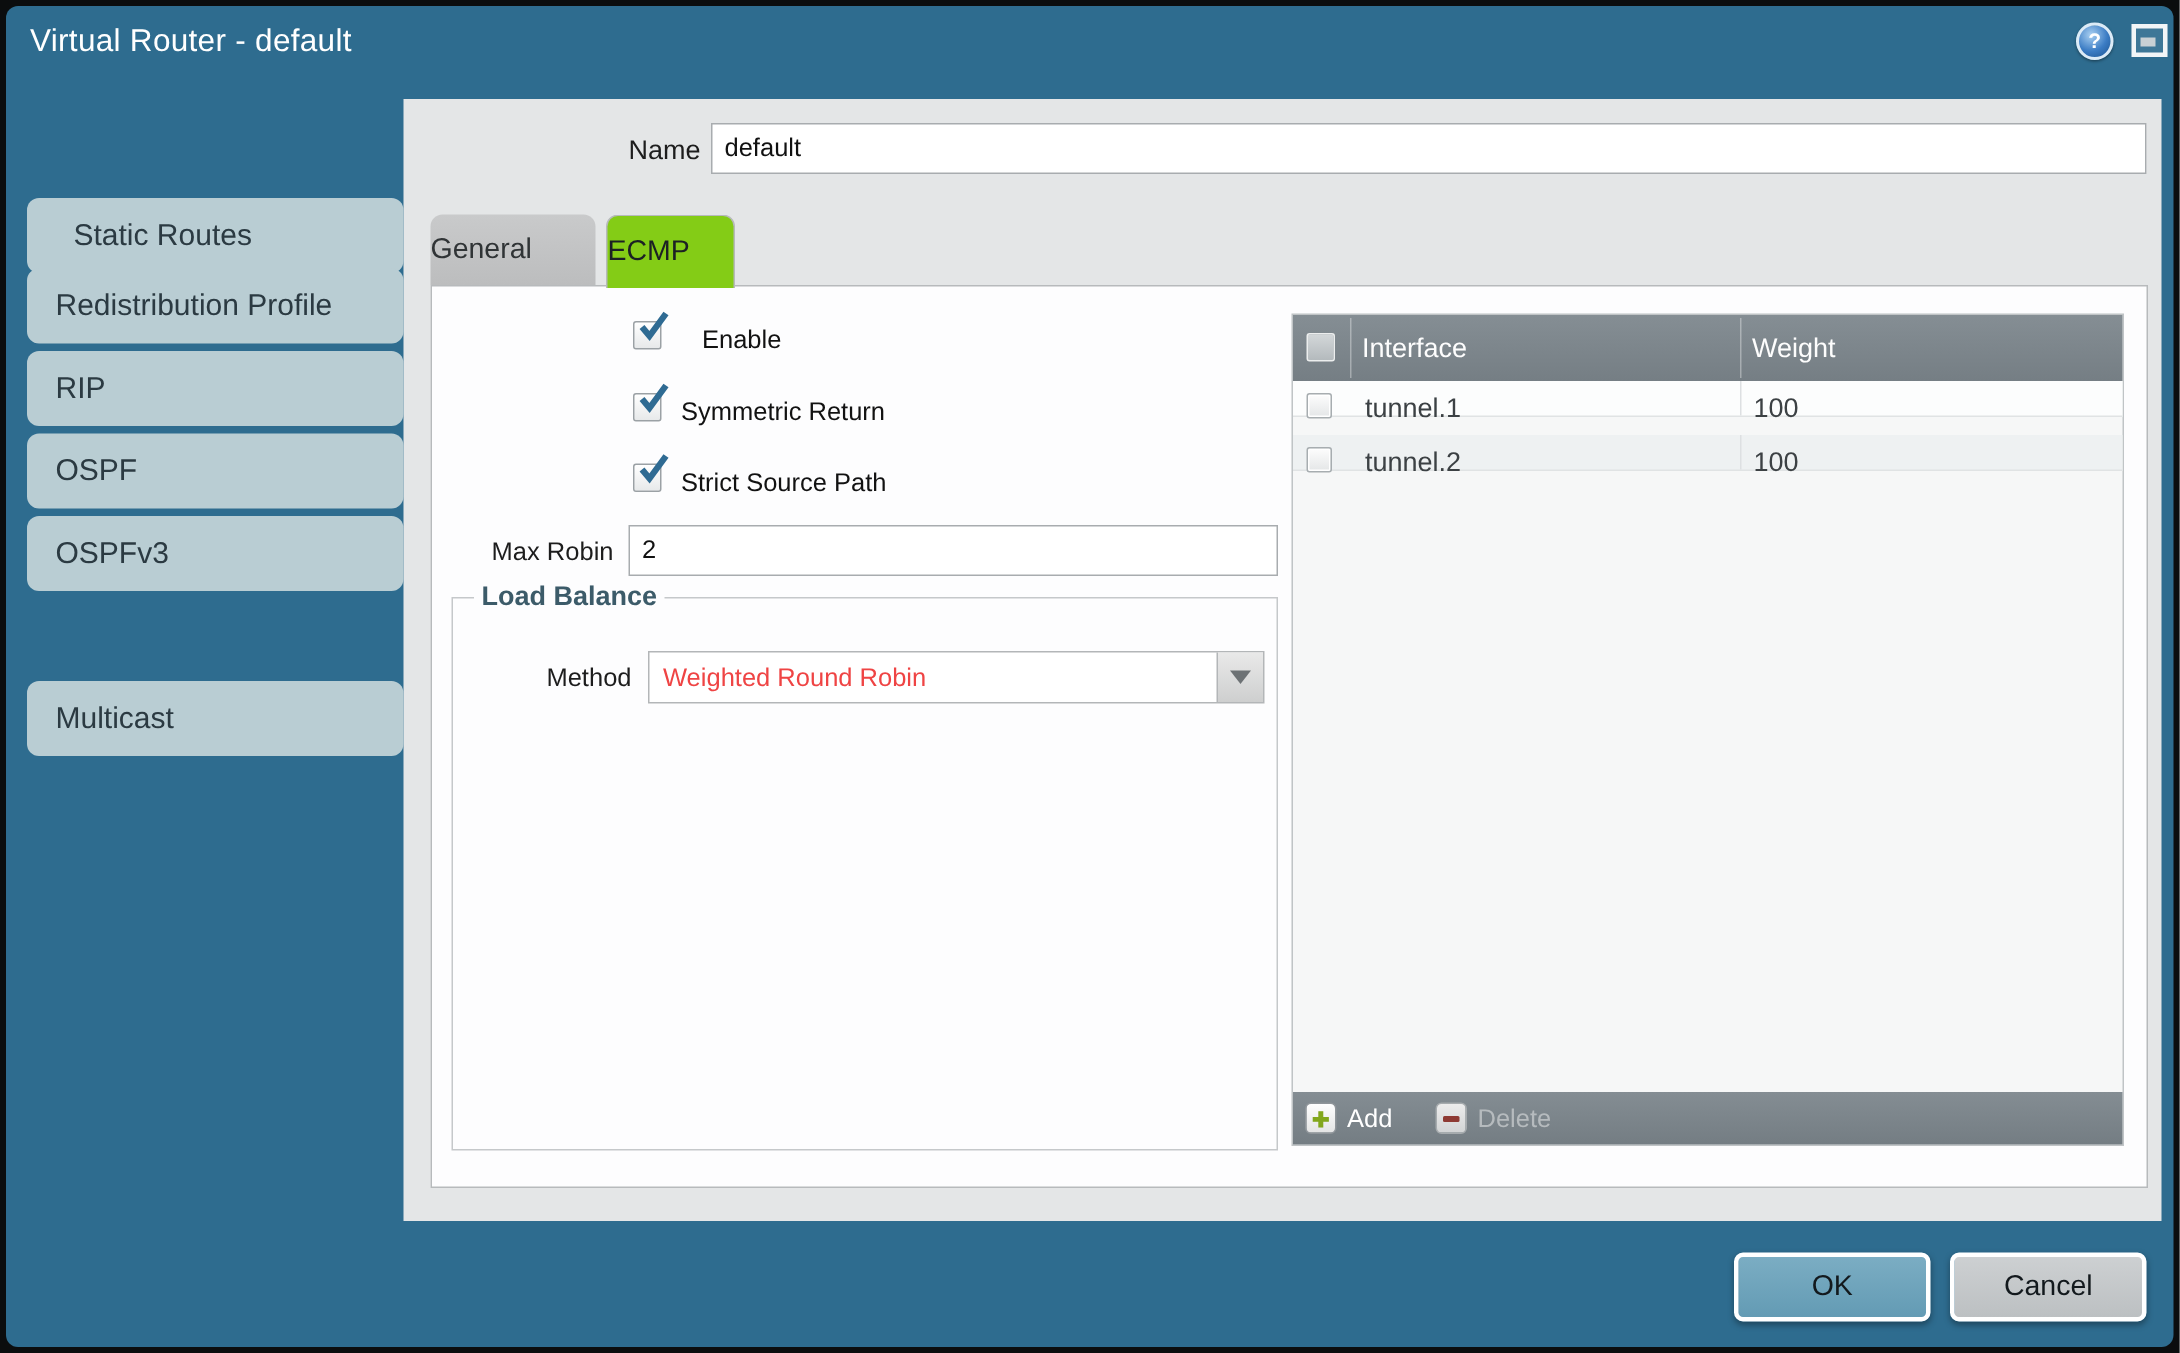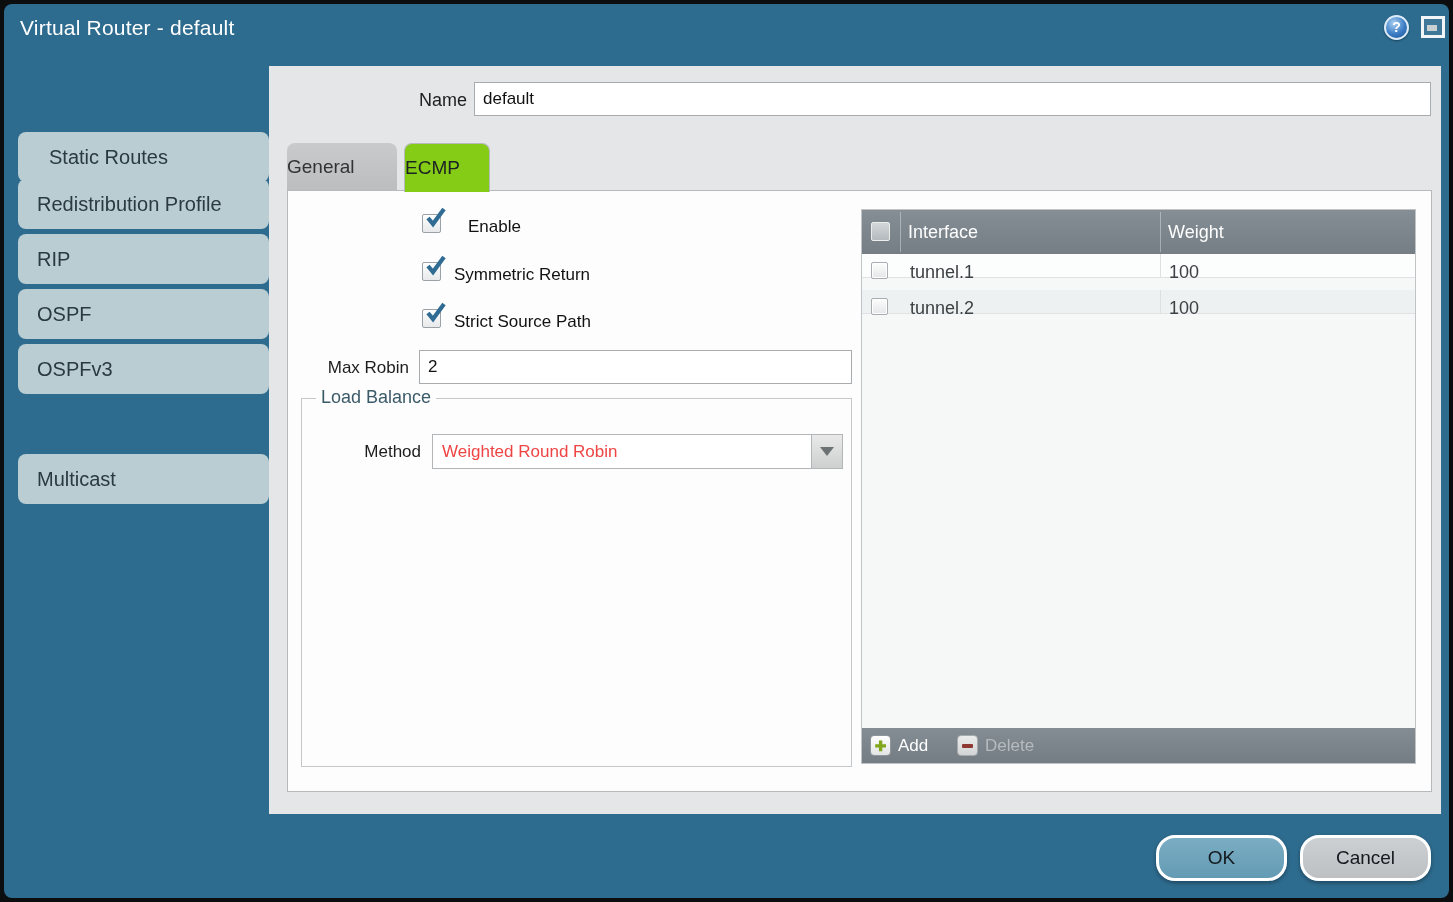--- a/index.html
+++ b/index.html
@@ -39,21 +39,21 @@
   .panel { position:absolute; left:283px; top:186px; width:1145px; height:602px; background:#fdfdfe; border:1px solid #b7babc; z-index:1; }
 
   
   .cb { position:absolute; width:19px; height:19px; border:1px solid #9ba1a5; border-radius:2px;
     background:linear-gradient(180deg,#ffffff,#e7e9ea); cursor:pointer; z-index:4; }
   .cb svg { position:absolute; left:1px; top:-7px; overflow:visible; }
   .cb-label { position:absolute; font-size:17px; color:#121212; z-index:4; }
 
   
   .fieldset { position:absolute; left:297px; top:394px; width:551px; height:369px; border:1px solid #c5c8ca; z-index:2; }
-  .legend { position:absolute; left:14px; top:-12px; background:#fdfdfe; padding:0 5px; font-size:18px; font-weight:normal; color:#3c5b69; }
+  .legend { position:absolute; left:14px; top:-12px; background:#fdfdfe; padding:0 5px; font-size:18px; font-weight:bold; color:#3c5b69; }
 
   
   .dd { position:absolute; left:428px; top:430px; width:411px; height:35px; background:#fff; border:1px solid #b3b6b8; cursor:pointer; z-index:4; }
   .dd-val { position:absolute; left:9px; top:0; line-height:33px; font-size:17px; color:#ef4444; }
   .dd-btn { position:absolute; right:0; top:0; width:31px; height:33px; background:linear-gradient(180deg,#e9e9e9,#cecfcf); border-left:1px solid #b3b6b8; }
   .dd-btn::after { content:""; position:absolute; left:8px; top:12px; width:0; height:0;
     border-left:7px solid transparent; border-right:7px solid transparent; border-top:9px solid #6d7275; }
 
   
   .grid { position:absolute; left:857px; top:205px; width:555px; height:555px; border:1px solid #c0c4c6; background:#f6f7f7; z-index:4; }
@@ -72,21 +72,21 @@
   .grid-foot { position:absolute; left:0; bottom:0; width:100%; height:35px; background:linear-gradient(180deg,#848d93,#747d83); }
   .tool-btn { position:absolute; top:0; height:35px; display:flex; align-items:center; gap:7px; cursor:pointer; }
   .ic-box { width:21px; height:21px; border-radius:4px; display:flex; align-items:center; justify-content:center; }
   .ic-add { background:linear-gradient(180deg,#fefefe,#e3e4e4); border:1px solid #8f959a; color:#82a71c; font-size:14px; font-weight:bold; }
   .ic-del { background:linear-gradient(180deg,#ececec,#d2d4d5); border:1px solid #a6abae; }
   .ic-del::after { content:""; width:11px; height:4px; background:#8e3a33; border-radius:1px; }
   .tool-add-label { color:#fff; font-size:17px; }
   .tool-del-label { color:#b6bbbe; font-size:17px; }
 
   
-  .btn { position:absolute; top:831px; width:131px; height:46px; border:3px solid #ffffff; border-radius:19px;
+  .btn { position:absolute; top:831px; width:131px; height:46px; border:3px solid #ffffff; border-radius:6px;
     font-family:"Liberation Sans", sans-serif; font-size:19px; color:#13191d; cursor:pointer; box-shadow:0 2px 4px rgba(0,0,0,.35); }
   .btn-ok { left:1152px; background:linear-gradient(180deg,#7badc3,#639bb4); }
   .btn-cancel { left:1296px; background:linear-gradient(180deg,#cdd0d2,#bcc0c2); }
 </style>
 </head>
 <body>
 
 <div class="stage">
   <div class="dialog">
 

